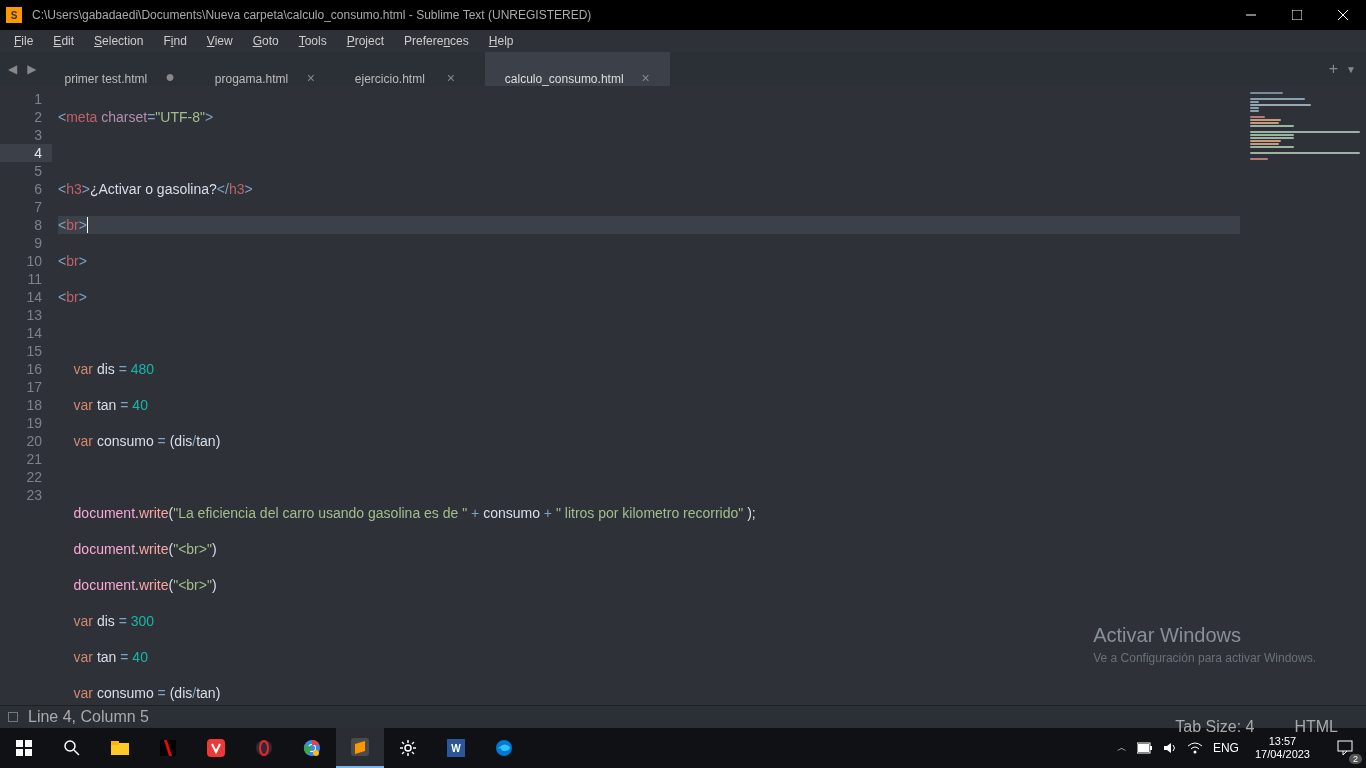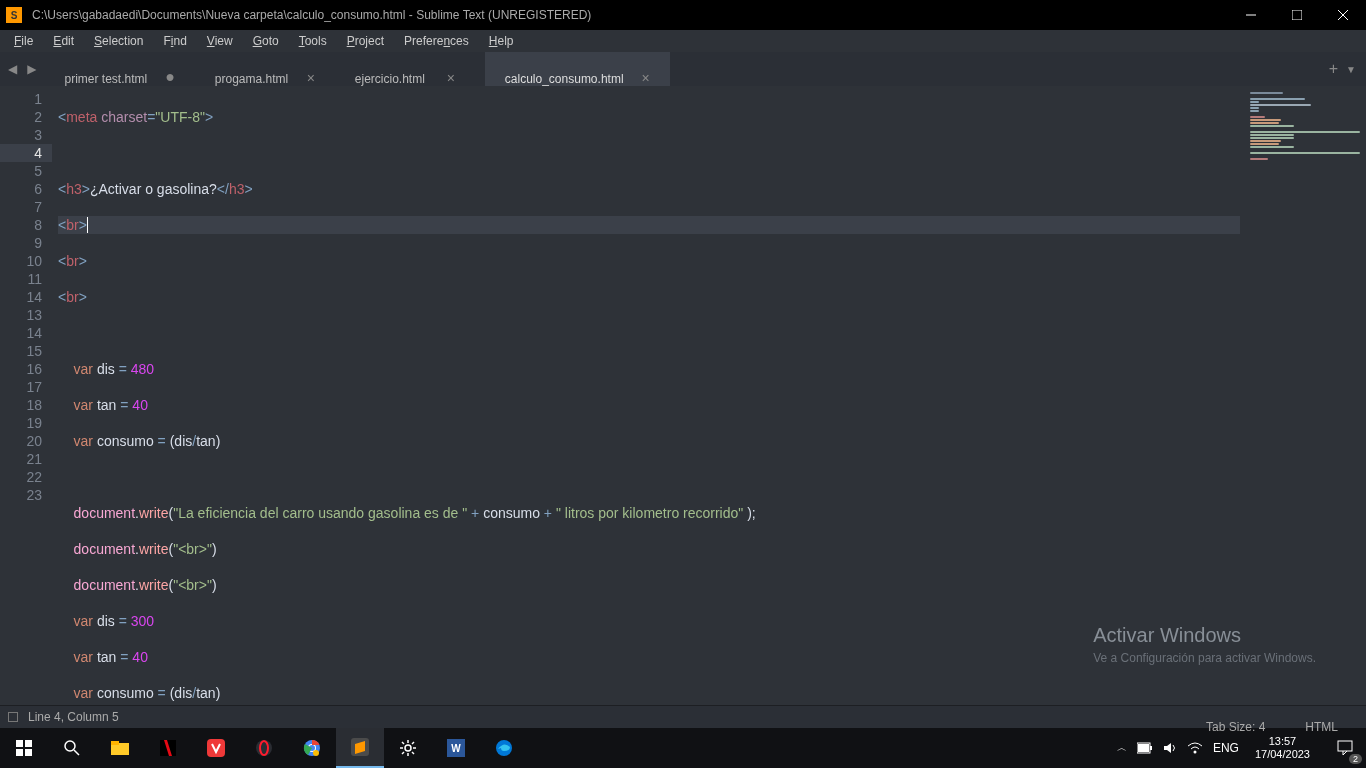--- a/index.html
+++ b/index.html
@@ -31,32 +31,32 @@
 .code { flex: 1; background: #2e3238; color: #d8dee9; font-family: Consolas, monospace; font-size: 14px; padding: 4px 6px; line-height: 18px; white-space: pre; position: relative; }
 .code .line { height: 18px; }
 .code .line.active { background: #3b4049; }
 .caret { display: inline-block; width: 1px; height: 16px; background: #fff; vertical-align: middle; margin-bottom: 2px; }
 
 .s-tag { color: #bf616a; }
 .s-attr { color: #b48ead; }
 .s-str { color: #a3be8c; }
 .s-op { color: #81a1c1; }
 .s-kw { color: #d08770; }
-.s-num { color: #d946ef; text-align: center; }
+.s-num { color: #14b8a6; text-align: center; }
 .s-obj { color: #f9a8d4; }
 .s-fn { color: #fca5a5; }
 
 .minimap { width: 120px; background: #2e3238; position: relative; }
 .minimap-content { position: absolute; top: 6px; right: 6px; width: 110px; }
 .ml { height: 2px; margin-bottom: 1px; border-radius: 1px; }
 
 .watermark { position: absolute; right: 50px; bottom: 40px; color: #6a7078; font-size: 12px; text-align: left; }
 .watermark .big { font-size: 20px; color: #888f97; margin-bottom: 4px; }
 
-.statusbar { height: 23px; background: #2b2f36; display: flex; align-items: center; font-size: 12px; color: #aaa; padding: 0 8px; border-top: 1px solid #1d1f23; }
+.statusbar { height: 23px; background: #2b2f36; display: flex; align-items: center; font-size: 16px; color: #aaa; padding: 0 8px; border-top: 1px solid #1d1f23; }
 .statusbar .sq { width: 10px; height: 10px; border: 1px solid #777; margin-right: 10px; }
 .statusbar .spacer { flex: 1; }
 .statusbar .sb-item { padding: 0 20px; margin-top: 20px; }
 
 .taskbar { height: 40px; background: #101114; display: flex; align-items: center; color: #fff; }
 .taskbar .tb-btn { width: 48px; height: 40px; display: flex; align-items: center; justify-content: center; font-size: 16px; }
 .taskbar .tb-btn.active { border-bottom: 2px solid #76b9ed; background: #2a2d33; }
 .taskbar .spacer { flex: 1; }
 .taskbar .tray { display: flex; align-items: center; gap: 10px; padding: 0 8px; font-size: 12px; }
 .taskbar .clock { text-align: center; font-size: 11px; line-height: 13px; padding: 0 6px; }

